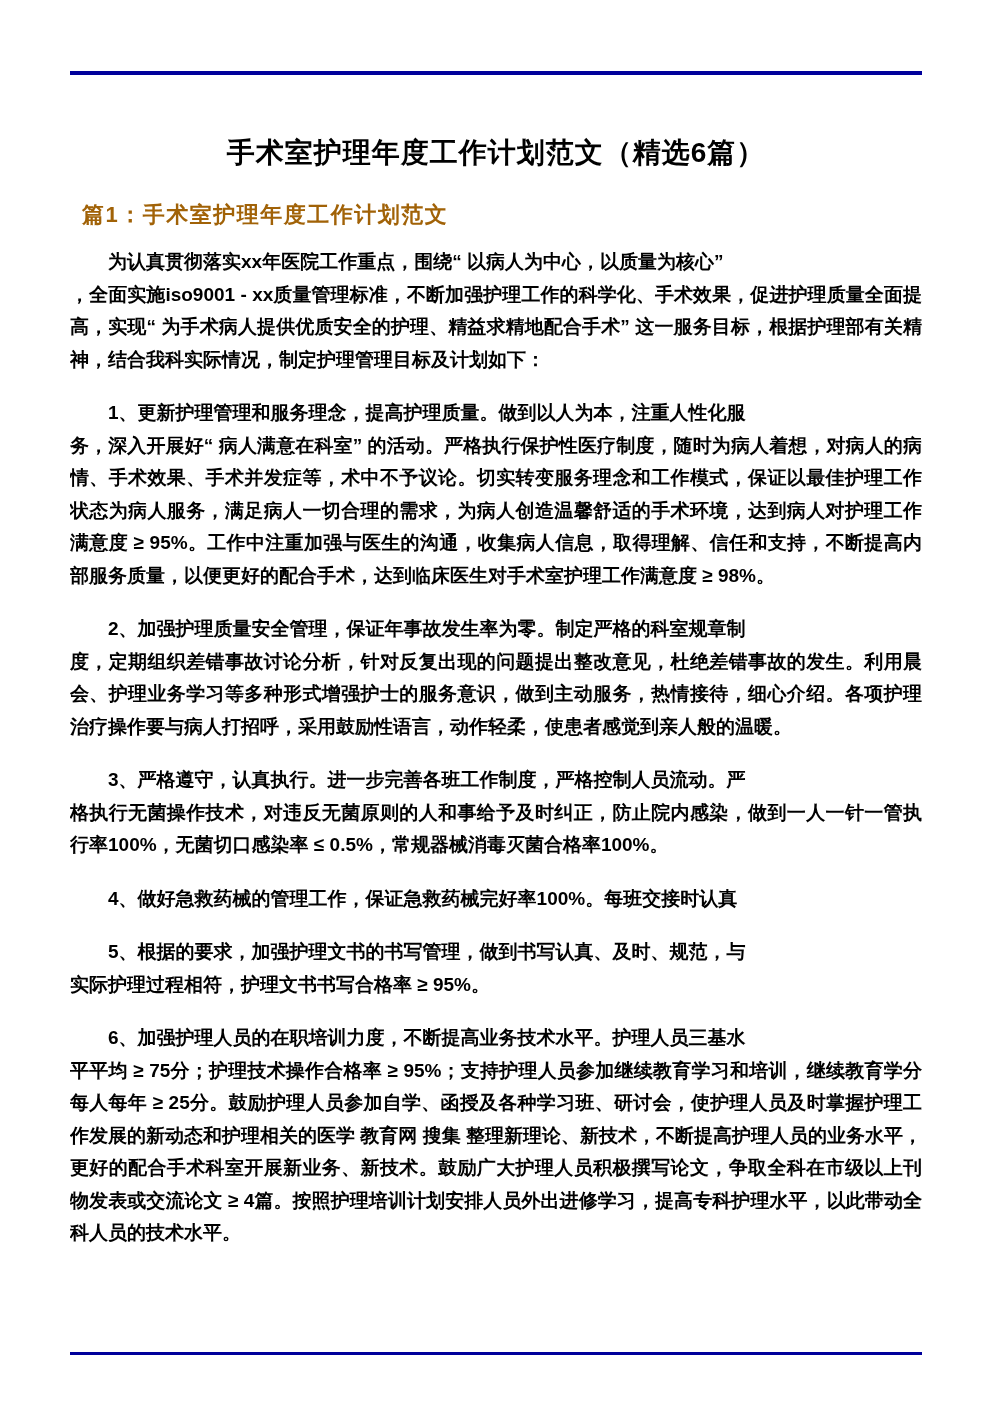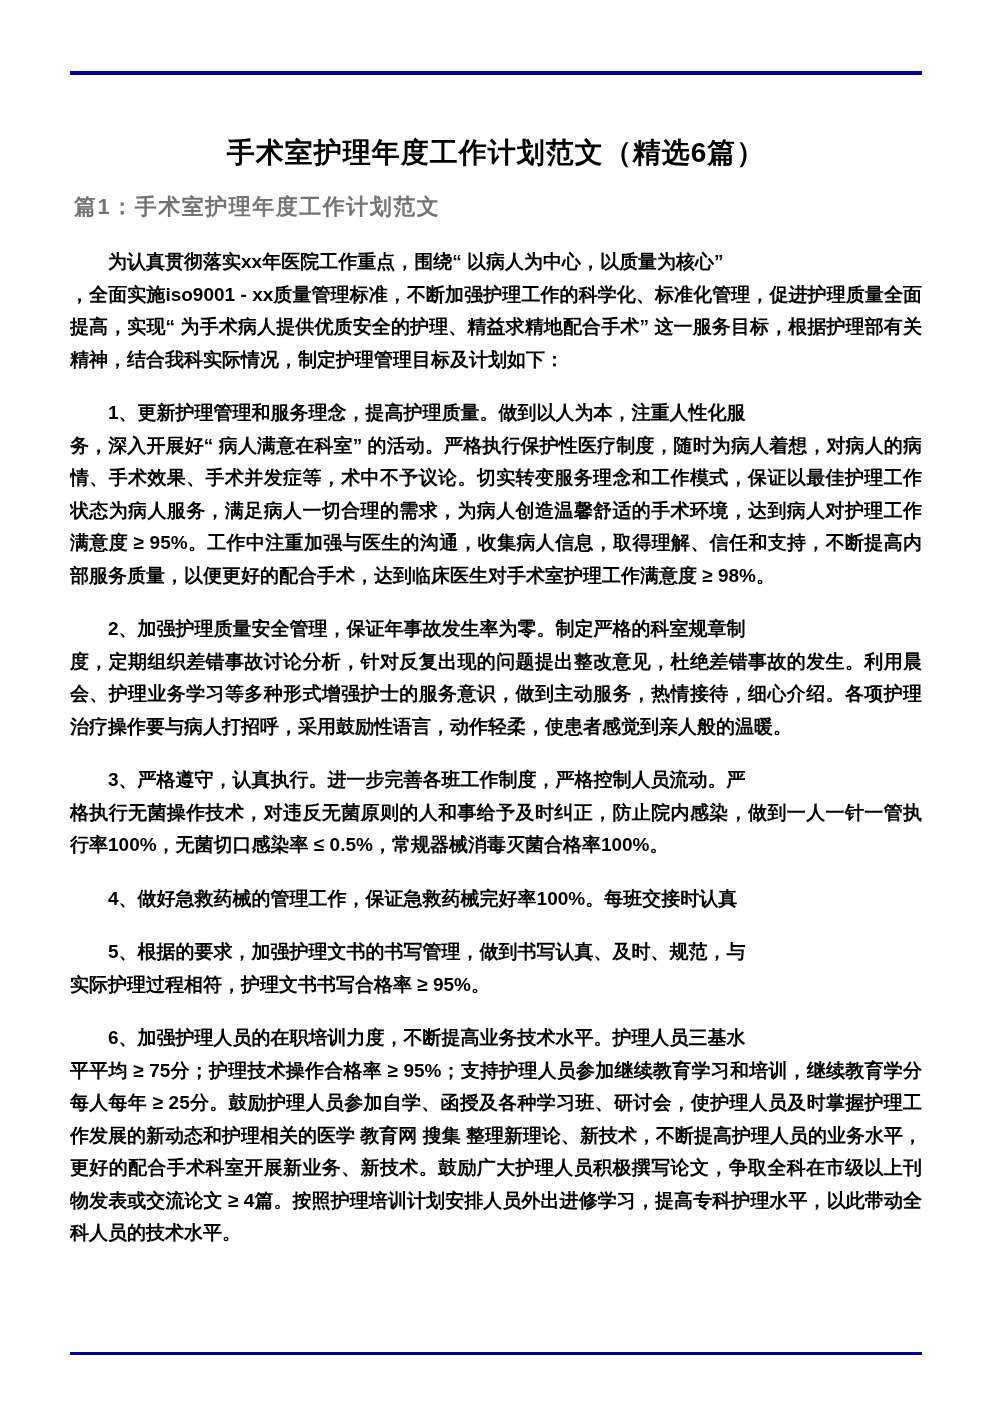--- a/index.html
+++ b/index.html
@@ -33,25 +33,25 @@
     text-align: center;
     font-size: 28px;
     font-weight: 700;
     letter-spacing: 1px;
     color: #000000;
   }
   .section-heading {
     position: absolute;
     top: 188px;
     left: 70px;
-    margin: 4px;
+    margin: 12px;
     font-size: 22px;
     font-weight: 700;
     letter-spacing: 1.5px;
-    color: #737373;
+    color: #a16207;
   }
   .content {
     position: absolute;
     top: 246px;
     left: 70px;
     width: 852px;
     height: 1100px;
     overflow: hidden;
   }
   .para {
@@ -92,21 +92,21 @@
   <div class="top-rule"></div>
 
   <h1 class="doc-title">手术室护理年度工作计划范文（精选6篇）</h1>
 
   <h2 class="section-heading">篇1：手术室护理年度工作计划范文</h2>
 
   <div class="content">
 
     <div class="para">
       <div class="line-first">为认真贯彻落实xx年医院工作重点，围绕“ 以病人为中心，以质量为核心”</div>
-      <div class="line-rest">，全面实施iso9001 - xx质量管理标准，不断加强护理工作的科学化、标准化管理，促进护理质量全面提高，实现“ 为手术病人提供优质安全的护理、精益求精地配合手术” 这一服务目标，根据护理部有关精神，结合我科实际情况，制定护理管理目标及计划如下：</div>
+      <div class="line-rest">，全面实施iso9001 - xx质量管理标准，不断加强护理工作的科学化、手术效果，促进护理质量全面提高，实现“ 为手术病人提供优质安全的护理、精益求精地配合手术” 这一服务目标，根据护理部有关精神，结合我科实际情况，制定护理管理目标及计划如下：</div>
     </div>
 
     <div class="para">
       <div class="line-first">1、更新护理管理和服务理念，提高护理质量。做到以人为本，注重人性化服</div>
       <div class="line-rest">务，深入开展好“ 病人满意在科室” 的活动。严格执行保护性医疗制度，随时为病人着想，对病人的病情、手术效果、手术并发症等，术中不予议论。切实转变服务理念和工作模式，保证以最佳护理工作状态为病人服务，满足病人一切合理的需求，为病人创造温馨舒适的手术环境，达到病人对护理工作满意度 ≥ 95%。工作中注重加强与医生的沟通，收集病人信息，取得理解、信任和支持，不断提高内部服务质量，以便更好的配合手术，达到临床医生对手术室护理工作满意度 ≥ 98%。</div>
     </div>
 
     <div class="para">
       <div class="line-first">2、加强护理质量安全管理，保证年事故发生率为零。制定严格的科室规章制</div>
       <div class="line-rest">度，定期组织差错事故讨论分析，针对反复出现的问题提出整改意见，杜绝差错事故的发生。利用晨会、护理业务学习等多种形式增强护士的服务意识，做到主动服务，热情接待，细心介绍。各项护理治疗操作要与病人打招呼，采用鼓励性语言，动作轻柔，使患者感觉到亲人般的温暖。</div>

